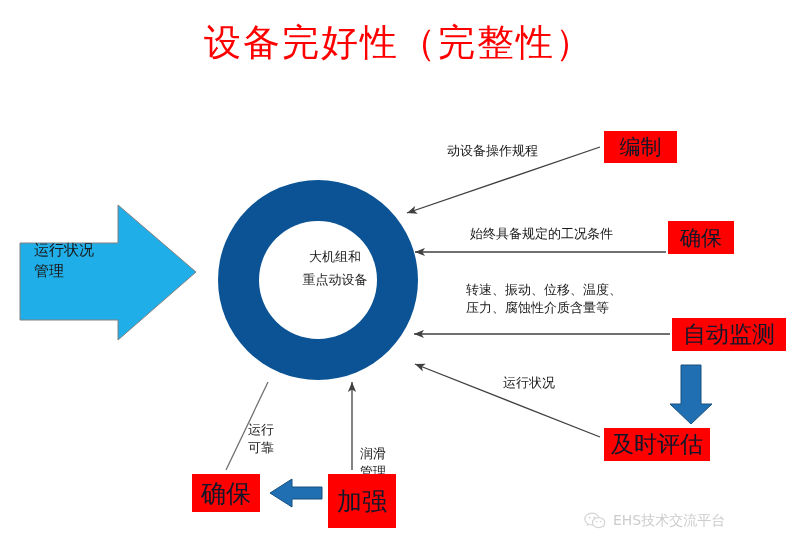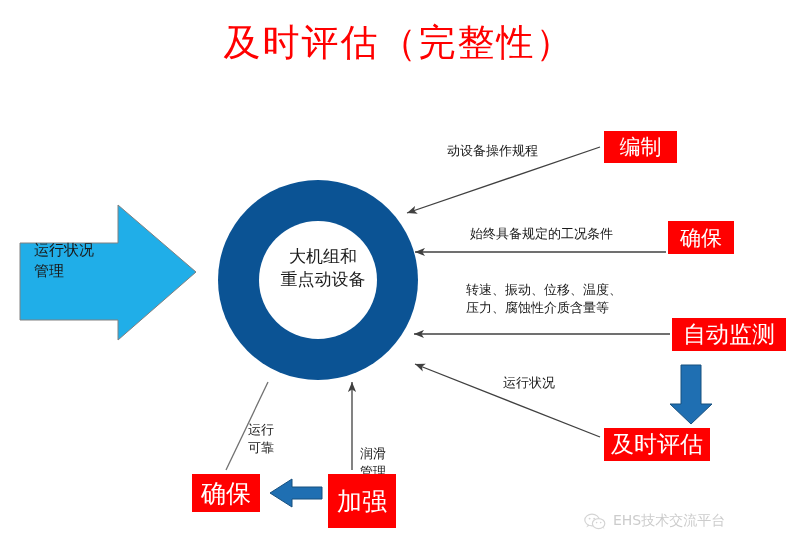--- a/index.html
+++ b/index.html
@@ -45,25 +45,25 @@
     color:#1a1a1a;
     font-size:15px;
     line-height:21px;
     font-family:"DejaVu Serif","Liberation Serif",serif;
     white-space:pre-line;
   }
 
   
   #donut-caption{
     position:absolute;
-    left:252px;top:245px;
+    left:264px;top:245px;
     width:142px;
     text-align:center;
     color:#1a1a1a;
-    font-size:17px;
+    font-size:13px;
     line-height:23px;
     font-family:"DejaVu Serif","Liberation Serif",serif;
     white-space:pre-line;
   }
 
   
   .desc{
     position:absolute;
     color:#1a1a1a;
     font-size:13px;
@@ -75,54 +75,53 @@
   #desc-condition{left:470px;top:225px;}
   #desc-params{left:466px;top:281px;}
   #desc-status{left:503px;top:374px;}
   #desc-reliable{left:228px;top:421px;text-align:right;width:46px;}
   #desc-lubrication{left:356px;top:421px;text-align:center;width:34px;margin-top:24px;}
 
   
   .redbox{
     position:absolute;
     background:#FF0000;
-    color:#ffffff;
+    color:#0f172a;
     display:flex;
     align-items:center;
     justify-content:center;
     font-family:Liberation Sans, sans-serif;
     white-space:nowrap;
   }
   #box-compile   {left:604px;top:131px;width:73px;height:32px;font-size:21px;}
   #box-ensure-top{left:668px;top:221px;width:66px;height:33px;font-size:21px;}
   #box-monitor   {left:672px;top:318px;width:114px;height:33px;font-size:23px;}
   #box-evaluate  {left:604px;top:428px;width:106px;height:33px;font-size:23px;}
   #box-ensure-bot{left:192px;top:474px;width:68px;height:38px;font-size:25px;}
   #box-strengthen{left:328px;top:474px;width:68px;height:54px;font-size:25px;}
 
   
   #footer{
     position:absolute;
     left:584px;top:512px;
     display:flex;
-    align-items:center;
     gap:7px;
     color:#cccccc;
     font-size:14px;
     font-family:"DejaVu Sans","Liberation Sans",sans-serif;
     white-space:nowrap;
   }
   #footer svg{display:block;}
 </style>
 </head>
 <body>
 
 <div id="slide">
 
-  <div id="title">及时评估（完整性）</div>
+  <div id="title">设备完好性（完整性）</div>
 
   <svg id="canvas" viewBox="0 0 798 547" width="798" height="547" xmlns="http://www.w3.org/2000/svg">
     <defs>
       <marker id="ah" markerWidth="11" markerHeight="9" refX="10" refY="4.5" orient="auto" markerUnits="userSpaceOnUse">
         <path d="M10,4.5 L0,0.4 L2.6,4.5 L0,8.6 Z" fill="#404040"></path>
       </marker>
     </defs>
 
     <g>
       <path d="M20,243 L118,243 L118,205 L196,272 L118,340 L118,320 L20,320 Z" fill="#20AEE8" stroke="#808080" stroke-width="1"></path>

